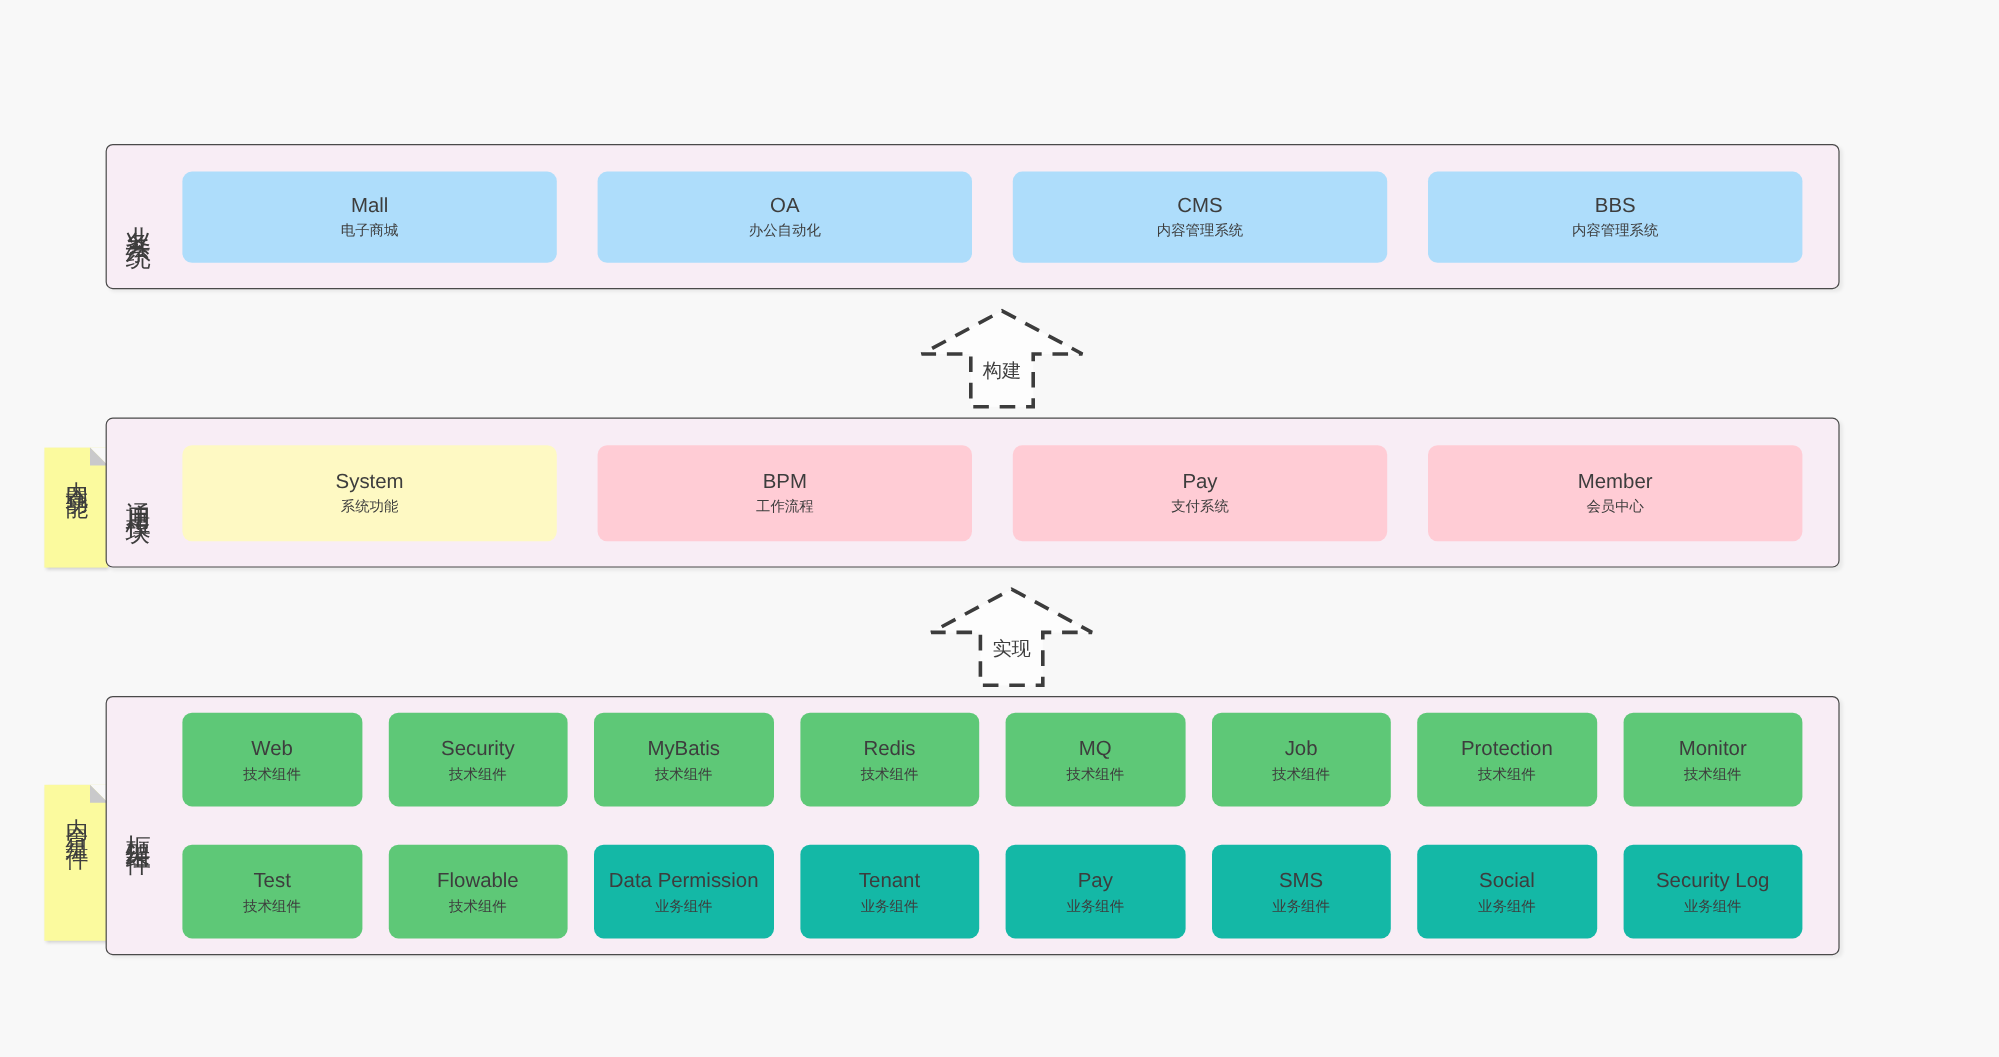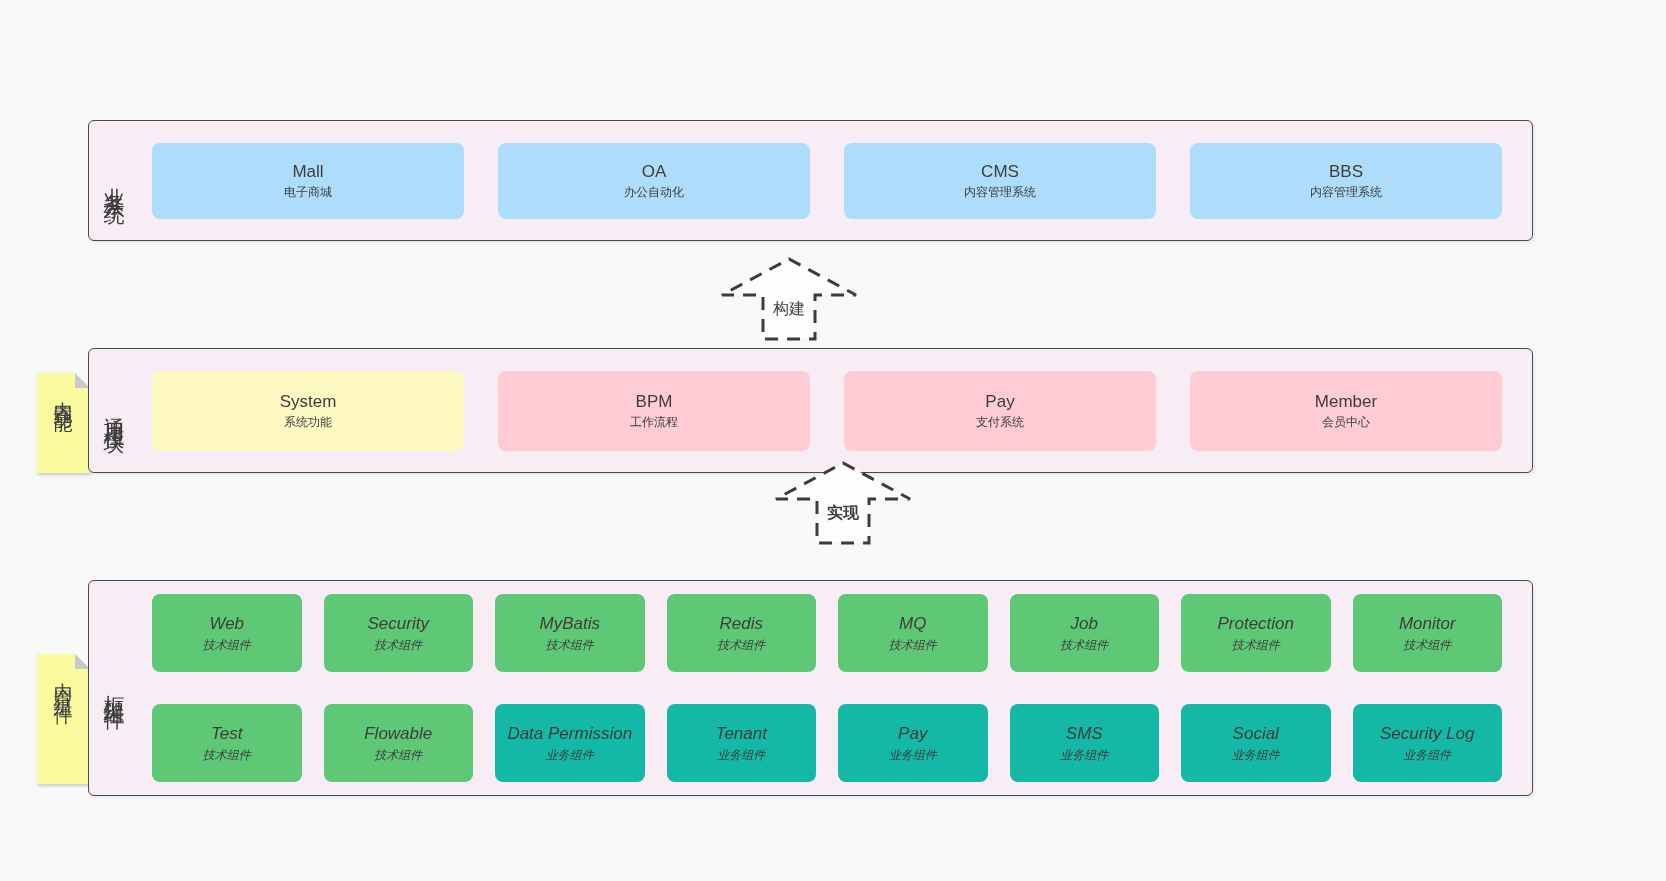--- a/index.html
+++ b/index.html
@@ -27,21 +27,21 @@
   }
   .box .t{font-size:17px;}
   .box .s{font-size:12px;}
   .layer-business .box{flex:1;height:76px;}
   .layer-common .box{flex:1;height:80px;}
   .blue{background:#aeddfb;}
   .red{background:#fef9c3;}
   .pink{background:#ffccd5;}
   .green{background:#5ec877;}
   .green-light{background:#14b8a6;}
-  .framework-grid{flex:1;display:flex;flex-direction:column;gap:32px;padding-right:30px;font-style:italic;}
+  .framework-grid{flex:1;display:flex;flex-direction:column;gap:32px;padding-right:30px;}
   .framework-grid .row{display:flex;gap:22px;}
   .framework-grid .box{flex:1;height:78px;padding:4px 12px;}
   .sticky{
     position:absolute;left:37px;width:53px;background:#fbfa9e;
     box-shadow:1px 2px 3px rgba(0,0,0,0.18);
     display:flex;justify-content:center;
   }
   .sticky-text{
     writing-mode:vertical-rl;text-orientation:upright;
     font-size:19px;letter-spacing:4px;line-height:1;margin-top:13px;color:#3d3d3d;
@@ -74,21 +74,21 @@
       <div class="t">CMS</div>
       <div class="s">内容管理系统</div>
     </div>
     <div class="box blue">
       <div class="t">BBS</div>
       <div class="s">内容管理系统</div>
     </div>
   </div>
 </div>
 
-<div class="arrow-wrap" style="left:719px;top:256px;">
+<div class="arrow-wrap" style="left:765px;top:256px;">
   <svg width="140" height="86" viewBox="0 0 140 86">
     <polygon class="arrow-shape" points="70,3 137,39 96,39 96,83 44,83 44,39 3,39"></polygon>
     <text class="arrow-label" x="70" y="58" text-anchor="middle">构建</text>
   </svg>
 </div>
 
 <div class="sticky" style="top:373px;height:100px;">
   <span class="fold-cut"></span>
   <span class="fold"></span>
   <span class="sticky-text">内置功能</span>
@@ -109,21 +109,21 @@
       <div class="t">Pay</div>
       <div class="s">支付系统</div>
     </div>
     <div class="box pink">
       <div class="t">Member</div>
       <div class="s">会员中心</div>
     </div>
   </div>
 </div>
 
-<div class="arrow-wrap" style="left:773px;top:460px;font-weight:bold;">
+<div class="arrow-wrap" style="left:773px;top:488px;">
   <svg width="140" height="86" viewBox="0 0 140 86">
     <polygon class="arrow-shape" points="70,3 137,39 96,39 96,83 44,83 44,39 3,39"></polygon>
     <text class="arrow-label" x="70" y="58" text-anchor="middle">实现</text>
   </svg>
 </div>
 
 <div class="sticky sticky-tall" style="top:654px;height:130px;">
   <span class="fold-cut"></span>
   <span class="fold"></span>
   <span class="sticky-text">内置组件</span>

